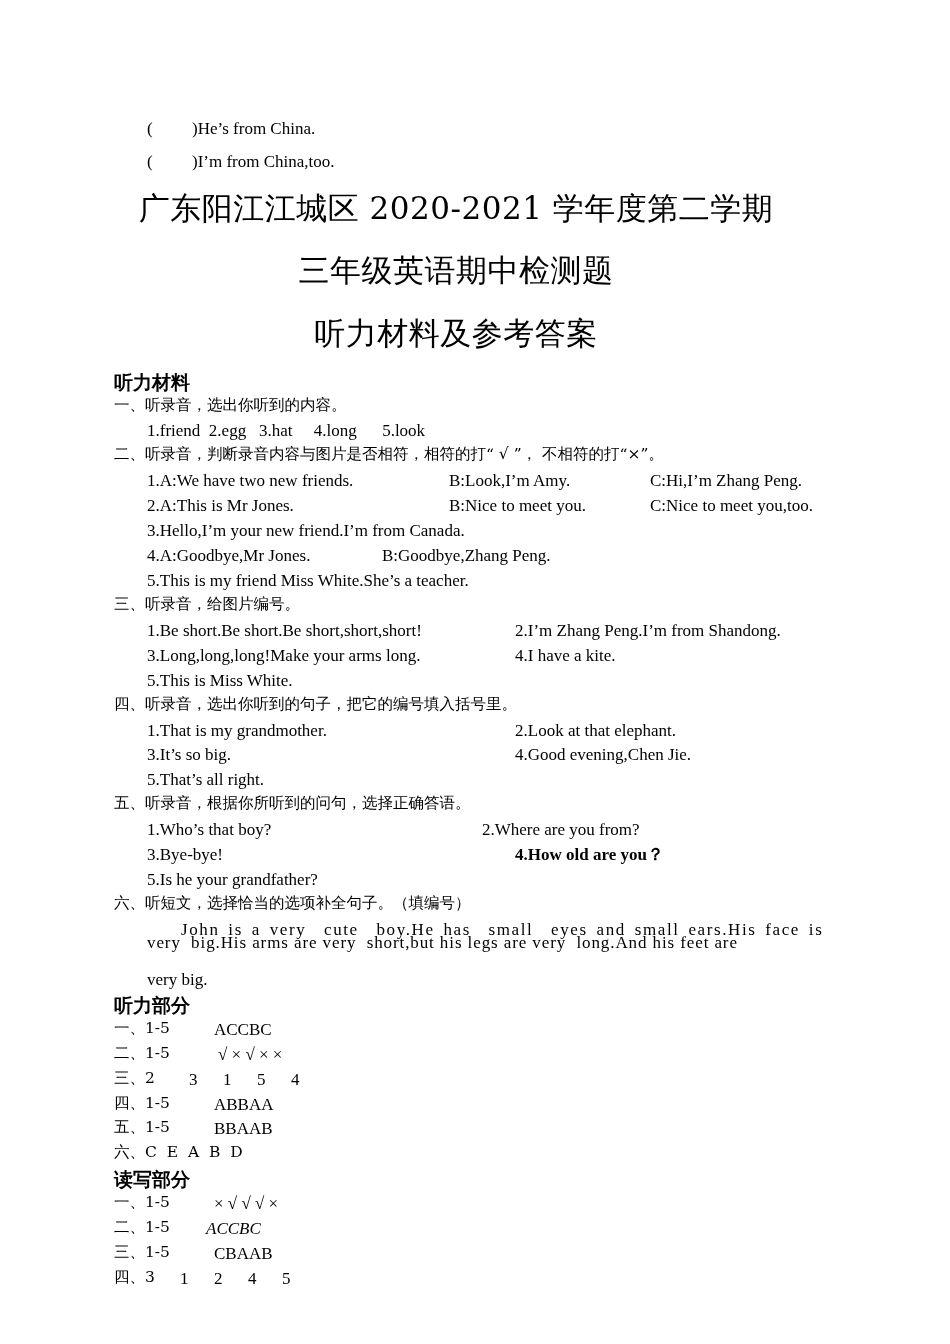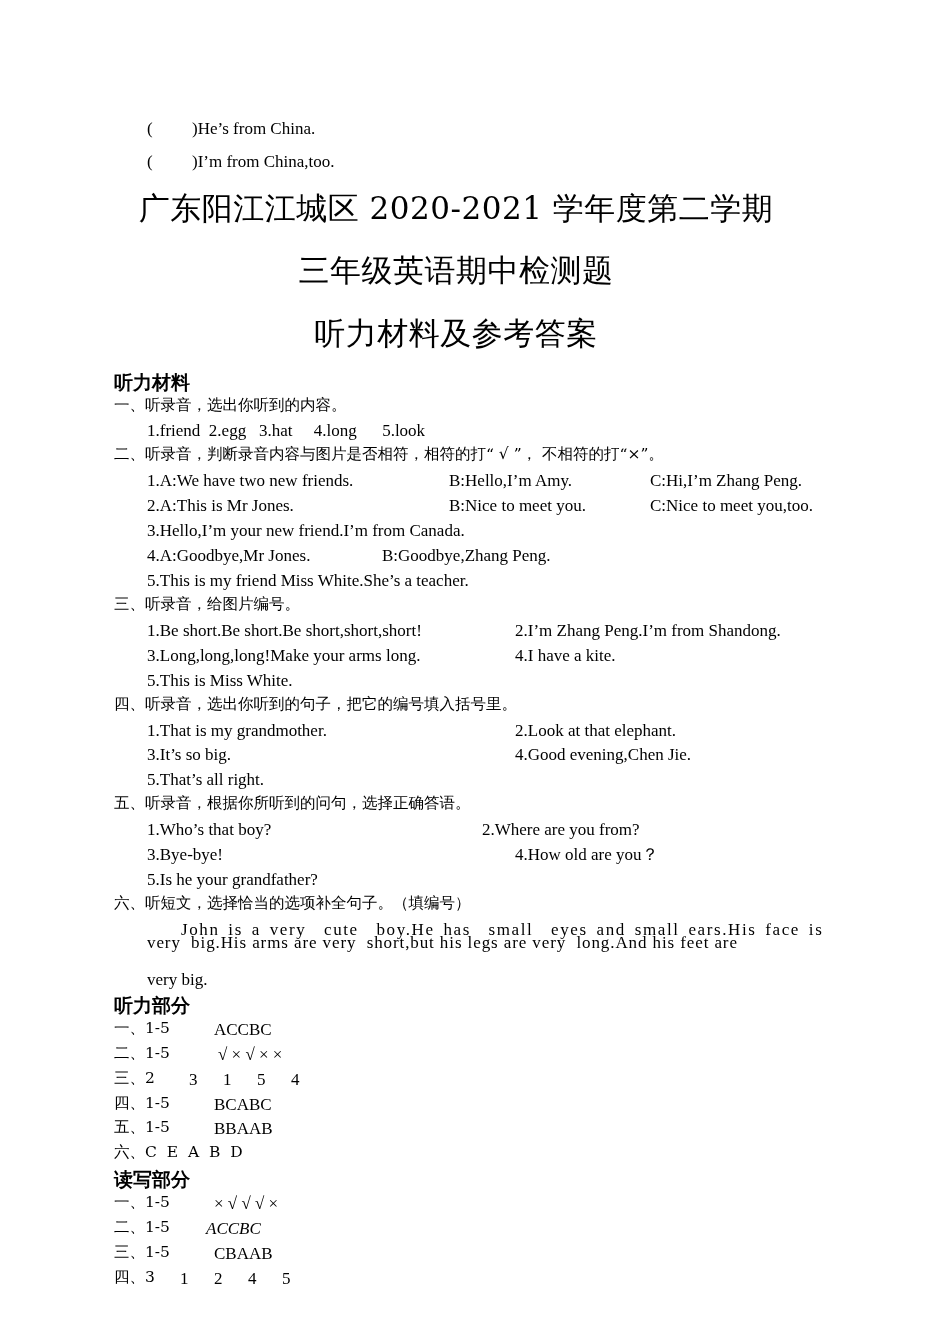--- a/index.html
+++ b/index.html
@@ -44,21 +44,21 @@
 <div class="title t3">听力材料及参考答案</div>
 
 <div class="line bold" style="top:373px;">听力材料</div>
 
 <div class="line cn" style="top:398px;">一、听录音，选出你听到的内容。</div>
 <div class="line ind" style="top:414px; white-space:pre;margin-top:8px;">1.friend  2.egg   3.hat     4.long      5.look</div>
 
 <div class="line cn" style="top:447px;">二、听录音，判断录音内容与图片是否相符，相符的打“ √ ”， 不相符的打“×”。</div>
 <div class="line ind" style="top:472px;">
   <span class="col" style="left:0;">1.A:We have two new friends.</span>
-  <span class="col" style="left:302px;">B:Hello,I’m Amy.</span>
+  <span class="col" style="left:302px;">B:Look,I’m Amy.</span>
   <span class="col" style="left:503px;">C:Hi,I’m Zhang Peng.</span>
 </div>
 <div class="line ind" style="top:497px;">
   <span class="col" style="left:0;">2.A:This is Mr Jones.</span>
   <span class="col" style="left:302px;">B:Nice to meet you.</span>
   <span class="col" style="left:503px;">C:Nice to meet you,too.</span>
 </div>
 <div class="line ind" style="top:522px;">3.Hello,I’m your new friend.I’m from Canada.</div>
 <div class="line ind" style="top:547px;">
   <span class="col" style="left:0;">4.A:Goodbye,Mr Jones.</span>
@@ -88,21 +88,21 @@
 </div>
 <div class="line ind" style="top:771px;">5.That’s all right.</div>
 
 <div class="line cn" style="top:796px;">五、听录音，根据你所听到的问句，选择正确答语。</div>
 <div class="line ind" style="top:821px;">
   <span class="col" style="left:0;">1.Who’s that boy?</span>
   <span class="col" style="left:335px;">2.Where are you from?</span>
 </div>
 <div class="line ind" style="top:846px;">
   <span class="col" style="left:0;">3.Bye-bye!</span>
-  <span class="col" style="left:368px;">4.How old are you？</span>
+  <span class="col" style="left:368px;font-weight:bold;">4.How old are you？</span>
 </div>
 <div class="line ind" style="top:871px;">5.Is he your grandfather?</div>
 
 <div class="line cn" style="top:896px;text-align:right;">六、听短文，选择恰当的选项补全句子。（填编号）</div>
 <div class="line spaced" style="left:181px; top:921px; white-space:pre;">John is a very  cute  boy.He has  small  eyes and small ears.His face is</div>
 <div class="line ind" style="top:934px; white-space:pre; letter-spacing:0.9px;">very  big.His arms are very  short,but his legs are very  long.And his feet are</div>
 <div class="line ind" style="top:971px;">very big.</div>
 
 <div class="line bold" style="top:996px;">听力部分</div>
 
@@ -113,21 +113,21 @@
 <div class="line" style="top:1046px;">
   <span class="col cn" style="left:0;">二、1-5</span>
   <span class="col" style="left:104px; white-space:pre;">√ × √ × ×</span>
 </div>
 <div class="line" style="top:1071px;">
   <span class="col cn" style="left:0;">三、2</span>
   <span class="col" style="left:75px; white-space:pre;">3      1      5      4</span>
 </div>
 <div class="line" style="top:1096px;">
   <span class="col cn" style="left:0;">四、1-5</span>
-  <span class="col" style="left:100px;">BCABC</span>
+  <span class="col" style="left:100px;">ABBAA</span>
 </div>
 <div class="line" style="top:1120px;">
   <span class="col cn" style="left:0;">五、1-5</span>
   <span class="col" style="left:100px;">BBAAB</span>
 </div>
 <div class="line" style="top:1145px;">
   <span class="col cn" style="left:0; white-space:pre;">六、C  E  A  B  D</span>
 </div>
 
 <div class="line bold" style="top:1170px;">读写部分</div>

